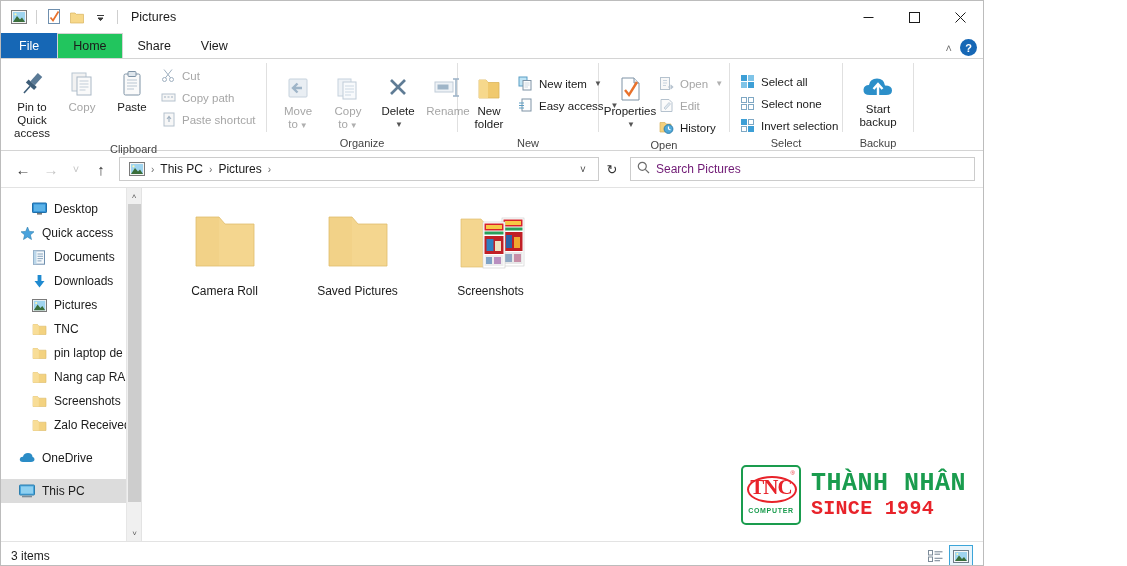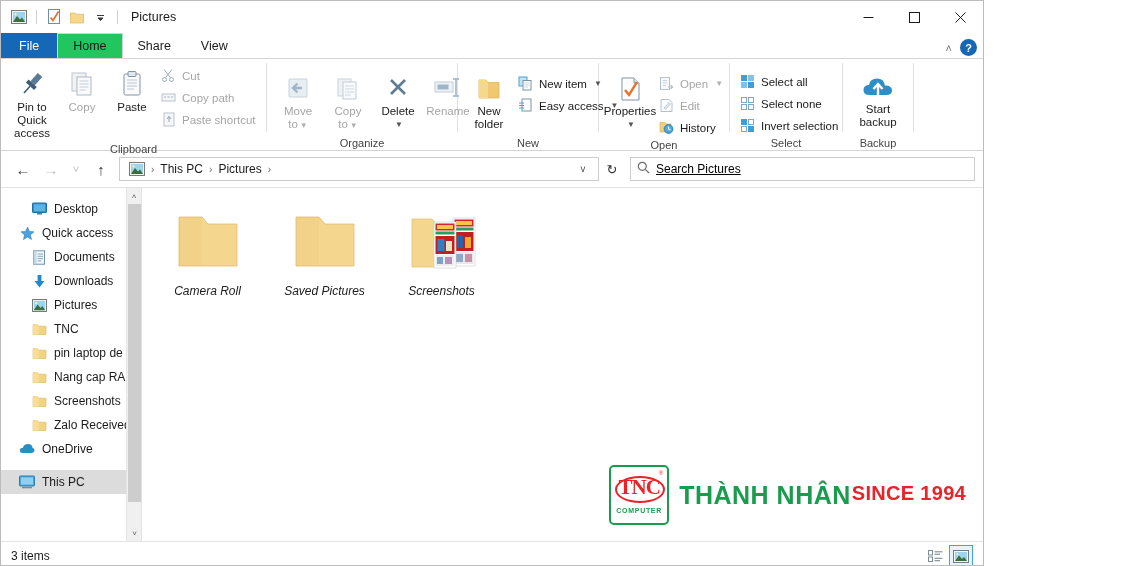--- a/index.html
+++ b/index.html
@@ -80,21 +80,21 @@
            padding:0 5px; height:20px; }
   .crumb-sep { color:#6b6b6b; font-size:10px; padding:0 1px; }
   .crumbbar .spacer { flex:1; }
   .crumb-drop { width:22px; height:22px; display:flex; align-items:center;
                 justify-content:center; color:#444; font-size:10px; }
   .refresh { width:26px; height:24px; display:flex; align-items:center;
              justify-content:center; border:1px solid transparent; color:#333;
              font-size:13px; }
   .searchbox { width:345px; height:24px; border:1px solid #ccc; display:flex;
                align-items:center; padding:0 6px; gap:6px; margin-left:5px; }
-  .searchbox .ph { color:#000000; font-size:12px;text-decoration:underline; }
+  .searchbox .ph { color:#701a75; font-size:12px; }
 
   
   .body { display:flex; height:354px; border-top:1px solid #e3e3e3; }
   .sidebar { width:140px; background:#ffffff; position:relative;
              padding-top:9px; overflow:hidden; }
   .navitem { height:24px; display:flex; align-items:center; padding-left:18px;
              gap:7px; font-size:12px; color:#1b1b1b; position:relative; }
   .navitem.l2 { padding-left:30px; }
   .navitem.selected { background:#dcdcdc; }
   .navitem .ic { width:16px; height:16px; flex:none; display:flex;
@@ -105,42 +105,42 @@
   .sb-track { position:absolute; right:0; top:0; width:15px; height:100%;
               background:#f0f0f0; border-left:1px solid #e6e6e6; }
   .sb-arrow { height:16px; display:flex; align-items:center;
               justify-content:center; font-size:8px; color:#5a5a5a; }
   .sb-thumb { position:absolute; top:16px; left:1px; width:13px; height:298px;
               background:#cdcdcd; }
 
   .splitter { width:1px; background:#e3e3e3; }
 
   .content { flex:1; background:#ffffff; position:relative; padding:14px 0 0 0; }
-  .filegrid { display:flex; flex-wrap:wrap; padding-left:7px; gap:0;font-style:italic; }
+  .filegrid { display:flex; flex-wrap:wrap; padding-left:24px; gap:16px; }
   .fileitem { width:117px; display:flex; flex-direction:column;
               align-items:center; padding:4px 2px; }
   .fileitem .thumb { width:72px; height:72px; position:relative;
                      display:flex; align-items:center; justify-content:center; }
   .fileitem .name { margin-top:6px; font-size:12px; color:#1b1b1b;
                     text-align:center; white-space:nowrap; }
 
   .watermark { position:absolute; right:17px; bottom:16px; display:flex;
                align-items:center; gap:10px; }
   .wm-badge { width:60px; height:60px; border:2.2px solid #1a9c4e;
               border-radius:5px; display:flex; flex-direction:column;
               align-items:center; justify-content:center; position:relative;
               background:#fff; }
   .wm-tnc { font-size:21px; font-weight:bold; color:#e8232a; letter-spacing:-1px;
             line-height:21px; font-family:"Liberation Serif", serif; z-index:2; }
   .wm-ellipse { position:absolute; top:9px; left:4px; width:50px; height:27px;
                 border:2px solid #e8232a; border-radius:50%; }
   .wm-computer { font-size:7px; font-weight:bold; color:#1a9c4e;
                  letter-spacing:0.7px; margin-top:9px; }
   .wm-reg { position:absolute; top:3px; right:4px; font-size:6px; color:#e8232a; }
-  .wm-text { display:flex; flex-direction:row; gap:1px; }
+  .wm-text { display:flex; flex-direction:column; gap:1px;font-family:Liberation Mono, monospace; }
   .wm-l1 { font-size:25px; font-weight:bold; color:#1a9c4e; letter-spacing:0.5px;
            line-height:27px; }
   .wm-l2 { font-size:20px; font-weight:bold; color:#e8232a; letter-spacing:0.3px;
            line-height:22px; }
 
   
   .statusbar { height:29px; border-top:1px solid #e3e3e3; background:#ffffff;
                display:flex; align-items:center; padding:0 10px; }
   .status-text { font-size:12px; color:#1b1b1b; }
   .status-right { margin-left:auto; display:flex; align-items:center; gap:2px; }
@@ -716,21 +716,21 @@
       <div class="navitem l2">
         <span class="ic">
           <svg width="15" height="13" viewBox="0 0 15 13">
             <path d="M1 1.5 L5.5 1.5 L6.8 3.2 L14 3.2 L14 11.5 L1 11.5 Z" fill="#f3d280" stroke="#dcbb67" stroke-width="0.6"></path>
             <path d="M1 1.5 L5.5 1.5 L6.8 3.2 L6.8 11.5 L1 11.5 Z" fill="#f8dd97"></path>
           </svg>
         </span>
         <span class="lbl">Zalo Received Fi</span>
       </div>
 
-      <div class="navitem" style="">
+      <div class="navitem" style="margin-top:9px">
         <span class="ic">
           <svg width="16" height="12" viewBox="0 0 16 12">
             <path d="M4 10 Q0.5 10 0.8 7 Q1.2 4.6 4 4.7 Q4.8 1 9 1
                      Q13.2 1 13.6 5 Q15.6 5.3 15.5 7.6 Q15.4 10 12 10 Z" fill="#2b8cc6"></path>
           </svg>
         </span>
         <span class="lbl">OneDrive</span>
       </div>
 
       <div class="navitem selected" style="margin-top:9px">

